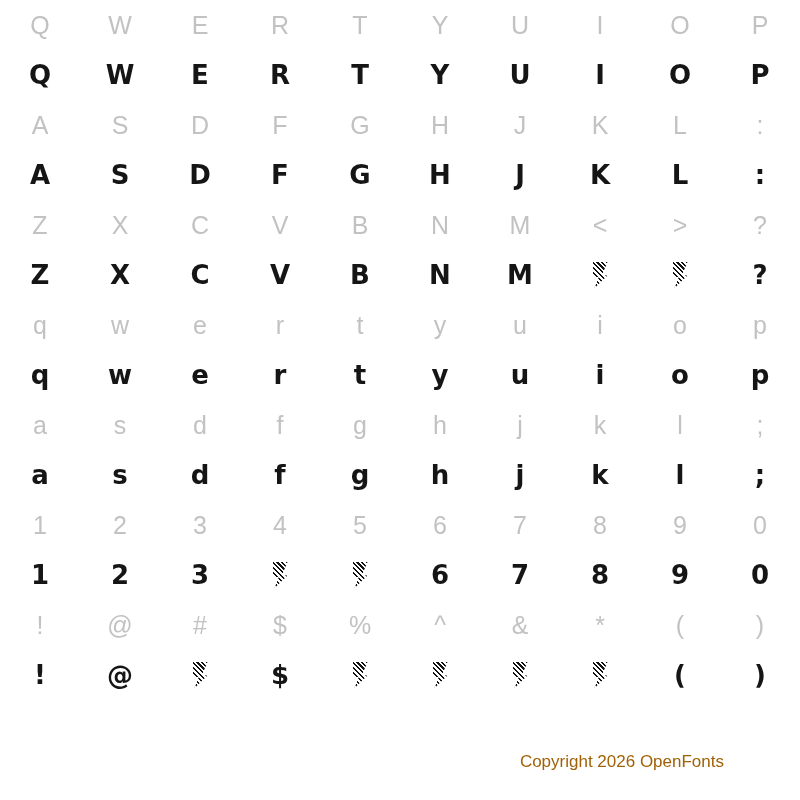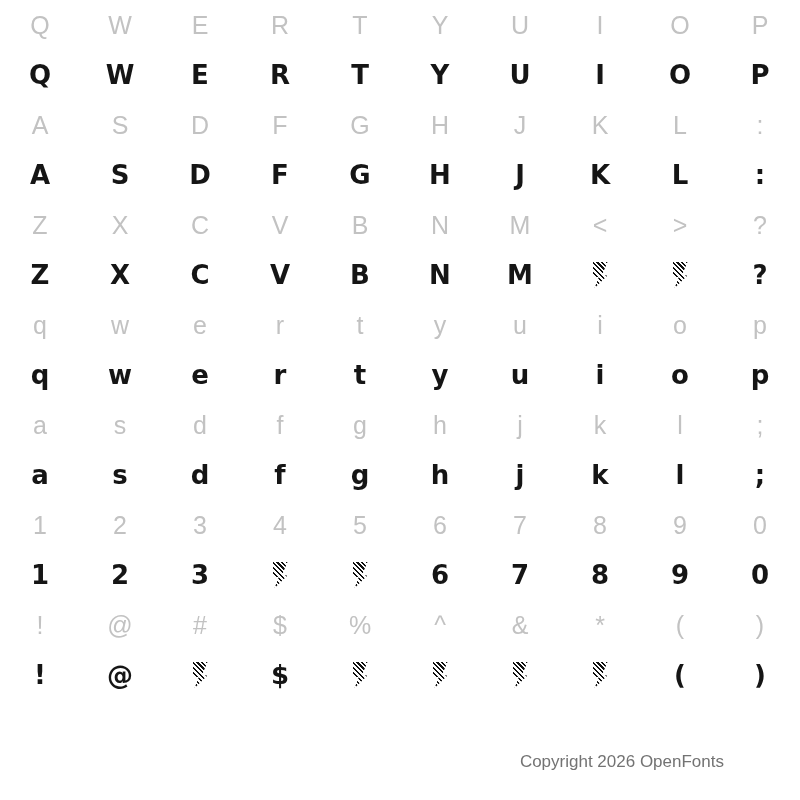--- a/index.html
+++ b/index.html
@@ -48,21 +48,21 @@
         #ffffff 1.6px, #ffffff 3.4px);
     -webkit-clip-path: polygon(0% 0%, 100% 0%, 62% 52%, 100% 52%, 14% 100%, 42% 58%, 0% 58%);
     clip-path: polygon(0% 0%, 100% 0%, 62% 52%, 100% 52%, 14% 100%, 42% 58%, 0% 58%);
     border: 0;
   }
   .footer {
     position: absolute;
     right: 76px;
     bottom: 28px;
     font-size: 17px;
-    color: #737373;
+    color: #a16207;
     font-family: "Liberation Sans", sans-serif;
     white-space: nowrap;
   }
 </style>
 </head>
 <body>
 
 <div id="sheet">
   <div class="grid" id="glyph-grid">
       <div class="cell ref is-ref" style="color: rgb(194, 194, 194); font-weight: 400; font-size: 25px; font-family: &quot;Liberation Sans&quot;, sans-serif;">Q</div>

